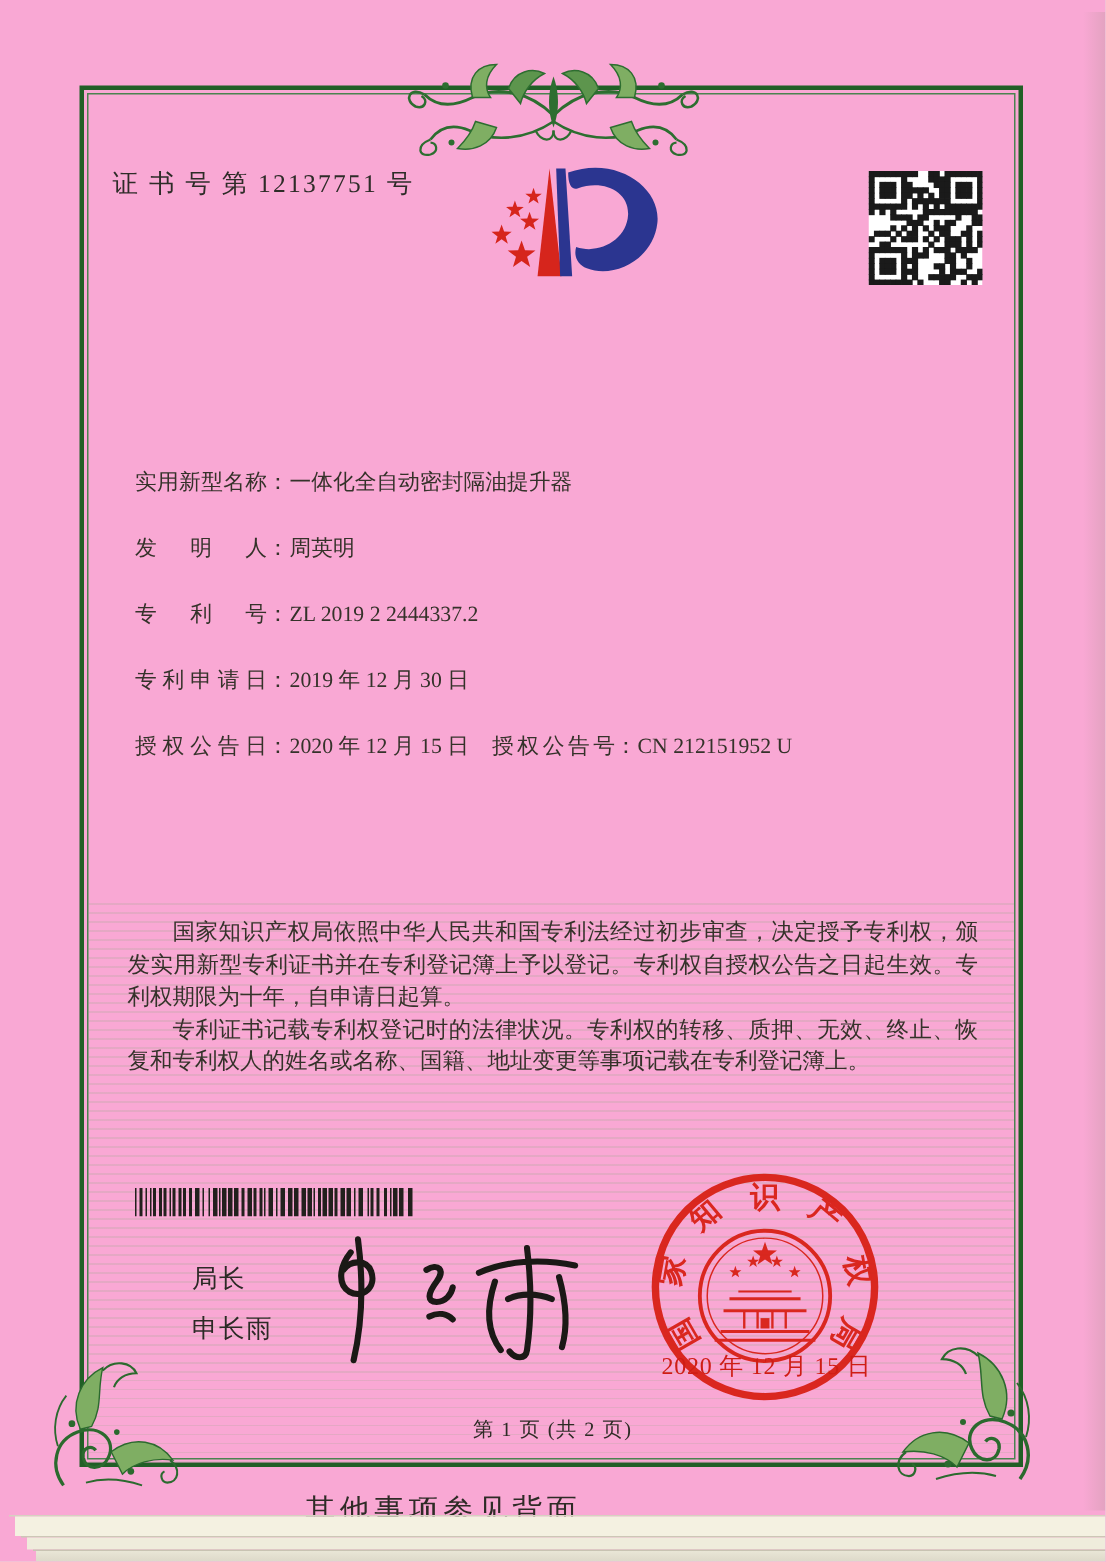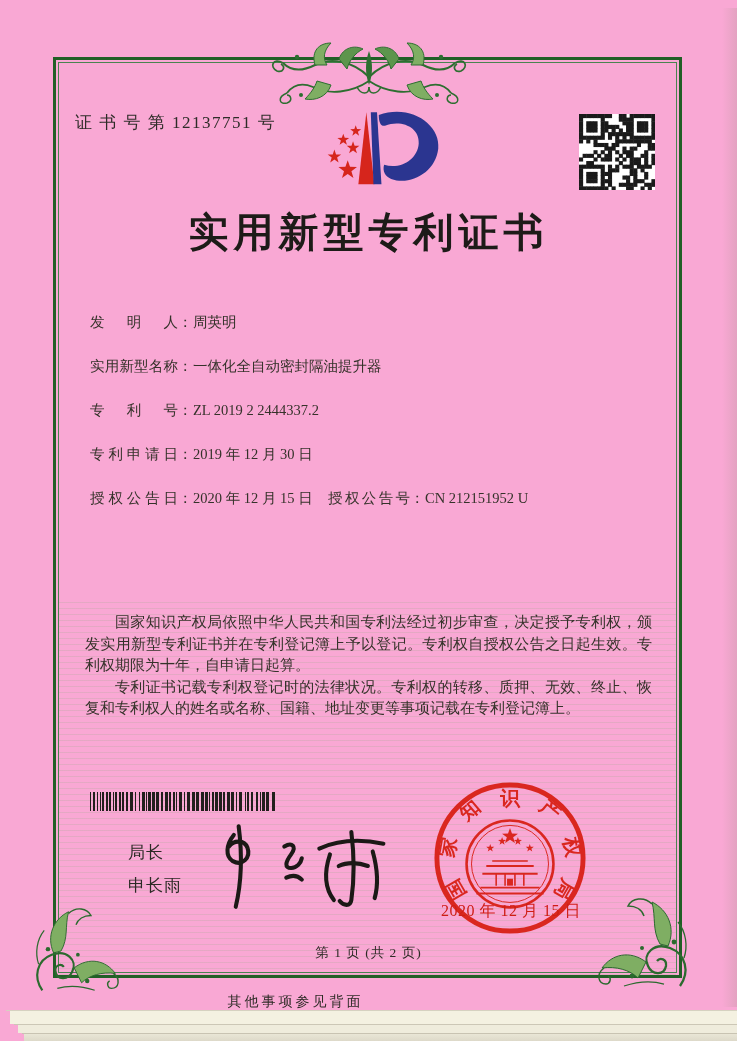--- a/index.html
+++ b/index.html
@@ -79,21 +79,21 @@
   .seal-date{
     position:absolute;left:441px;top:901px;
     font-size:16px;color:#cf1d15;letter-spacing:0.5px;
   }
   .page-num{
     position:absolute;left:0;top:944px;width:737px;
     text-align:center;font-size:13.5px;color:#2e2b26;letter-spacing:1px;
   }
   .back-note{
     position:absolute;left:0;top:993px;width:591px;
-    text-align:center;font-size:14px;color:#2e2b26;letter-spacing:3px;
+    text-align:center;font-size:20px;color:#2e2b26;letter-spacing:3px;
   }
 </style>
 </head>
 <body>
 
 <div class="page">
 
   <div class="frame">
     <div class="frame-inner"></div>
   </div>
@@ -404,28 +404,27 @@
         <rect x="21.14" y="70.48" width="4" height="4"></rect>
         <rect x="24.67" y="70.48" width="4" height="4"></rect>
         <rect x="31.71" y="70.48" width="4" height="4"></rect>
         <rect x="45.81" y="70.48" width="4" height="4"></rect>
         <rect x="49.33" y="70.48" width="4" height="4"></rect>
         <rect x="59.90" y="70.48" width="4" height="4"></rect>
         <rect x="66.95" y="70.48" width="4" height="4"></rect>
       </g>
   </svg>
 
-  <h1 class="title">实用新型专利证书</h1>
 
   <div class="fields">
     <div class="field-row">
-      <span class="f-label">发明人</span><span class="f-colon">：</span><span class="f-value">周英明</span>
+      <span class="f-label">实用新型名称</span><span class="f-colon">：</span><span class="f-value">一体化全自动密封隔油提升器</span>
     </div>
     <div class="field-row">
-      <span class="f-label">实用新型名称</span><span class="f-colon">：</span><span class="f-value">一体化全自动密封隔油提升器</span>
+      <span class="f-label">发明人</span><span class="f-colon">：</span><span class="f-value">周英明</span>
     </div>
     <div class="field-row">
       <span class="f-label">专利号</span><span class="f-colon">：</span><span class="f-value">ZL 2019 2 2444337.2</span>
     </div>
     <div class="field-row">
       <span class="f-label">专利申请日</span><span class="f-colon">：</span><span class="f-value">2019 年 12 月 30 日</span>
     </div>
     <div class="field-row">
       <span class="f-label">授权公告日</span><span class="f-colon">：</span><span class="f-value">2020 年 12 月 15 日</span>
       <span class="group2">

